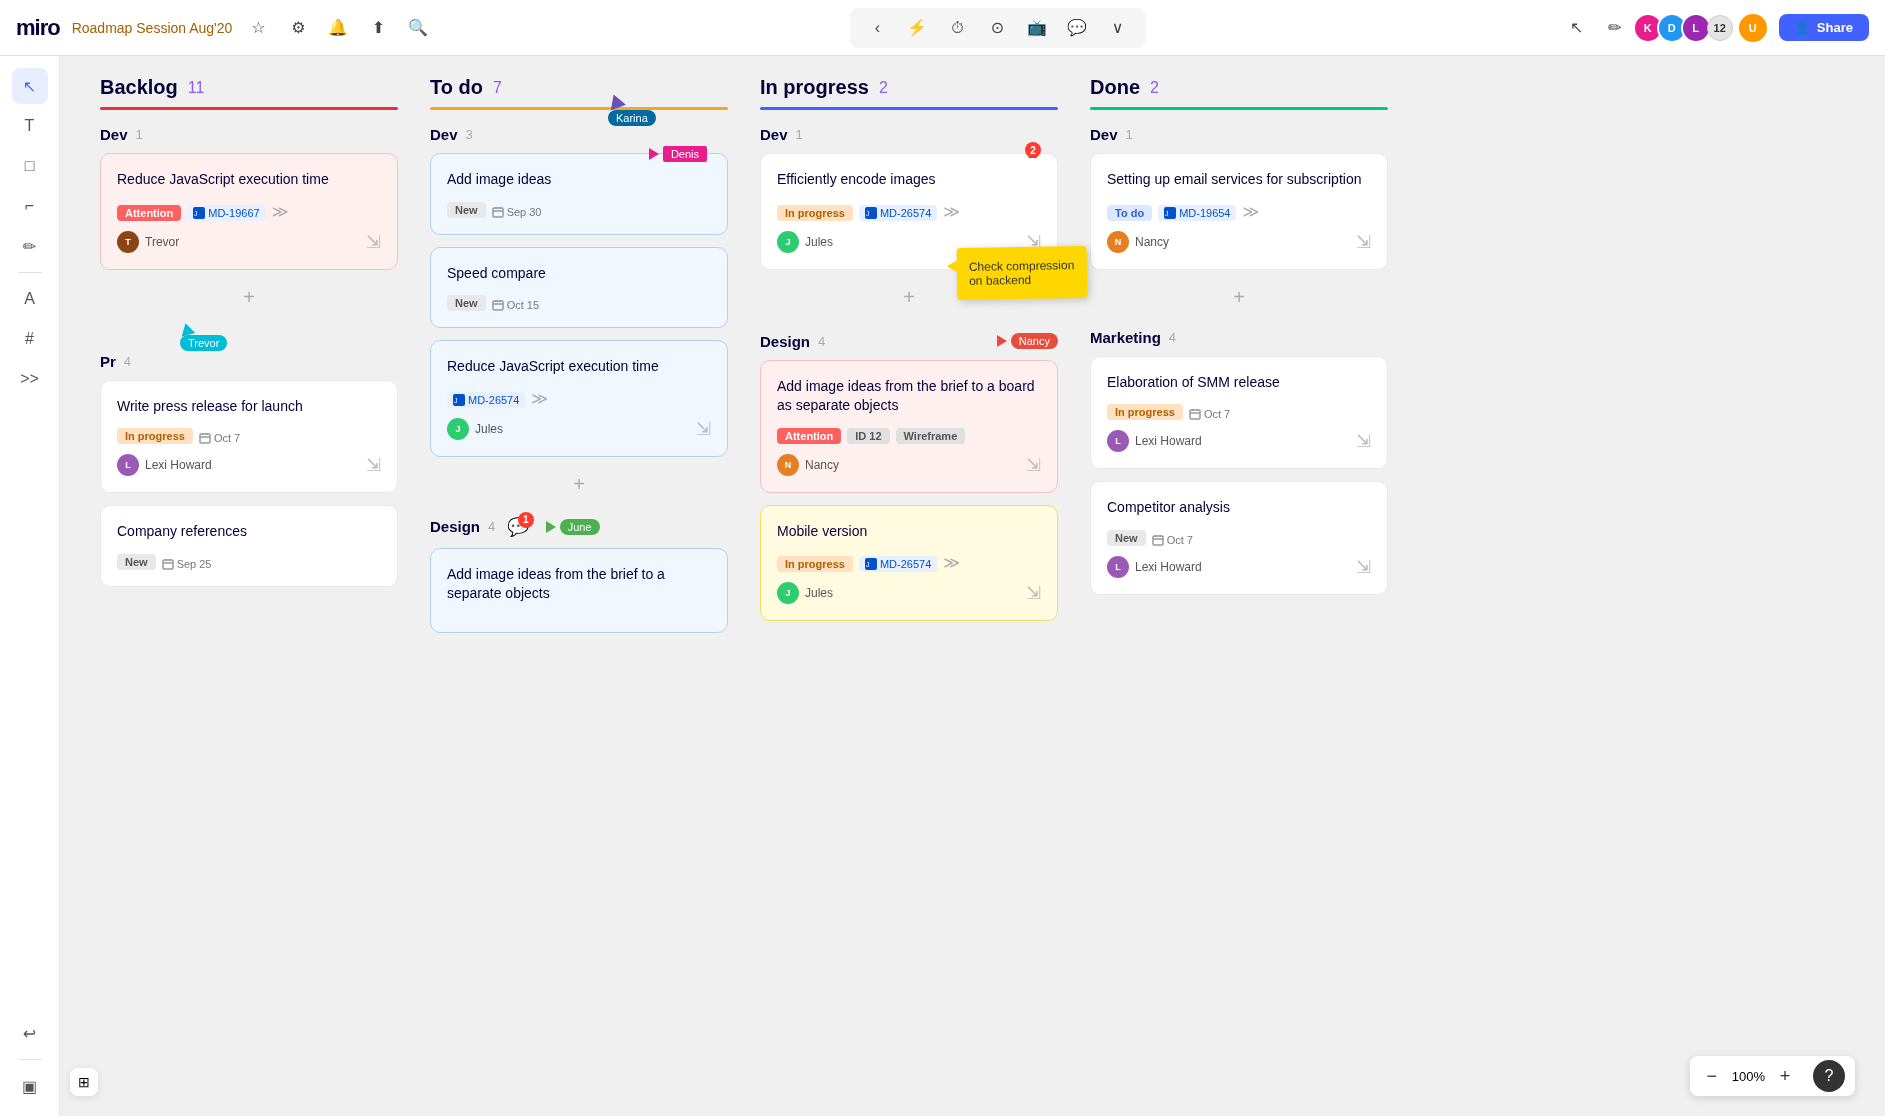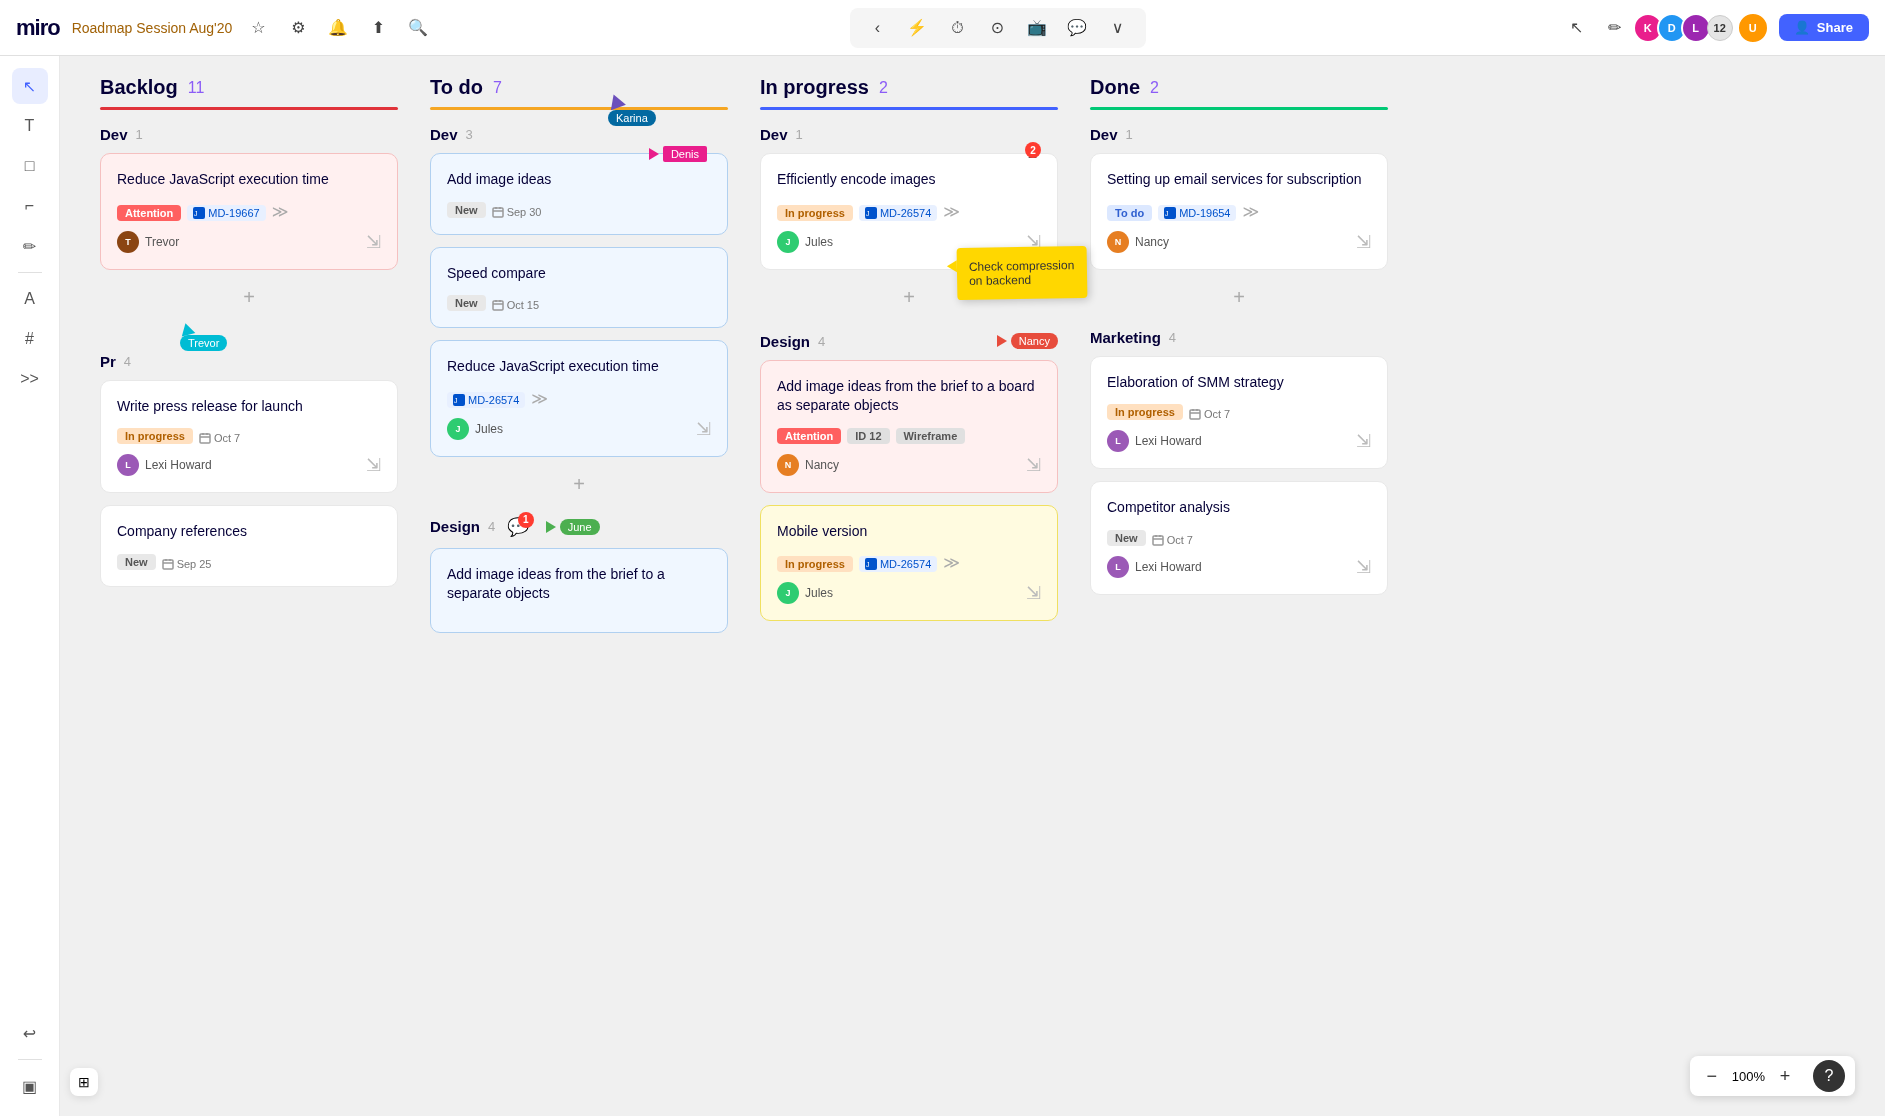--- a/index.html
+++ b/index.html
@@ -476,21 +476,21 @@
       <div class="add-btn">
         <span style="font-size:20px; font-weight:300;">+</span>
       </div>
 
       <div class="section-header">
         <span class="section-title">Marketing</span>
         <span class="section-count">4</span>
       </div>
 
       <div class="card">
-        <div class="card-title">Elaboration of SMM strategy</div>
+        <div class="card-title">Elaboration of SMM release</div>
         <div class="card-meta">
           <span class="badge in-progress">In progress</span>
           <span class="meta-item">
             <svg viewBox="0 0 12 12" width="12" height="12" fill="none" stroke="#999" stroke-width="1.5">
                 <rect x="1" y="2" width="10" height="9" rx="1"></rect>
                 <line x1="1" y1="5" x2="11" y2="5"></line>
                 <line x1="4" y1="1" x2="4" y2="3"></line>
                 <line x1="8" y1="1" x2="8" y2="3"></line>
               </svg>
             Oct 7

